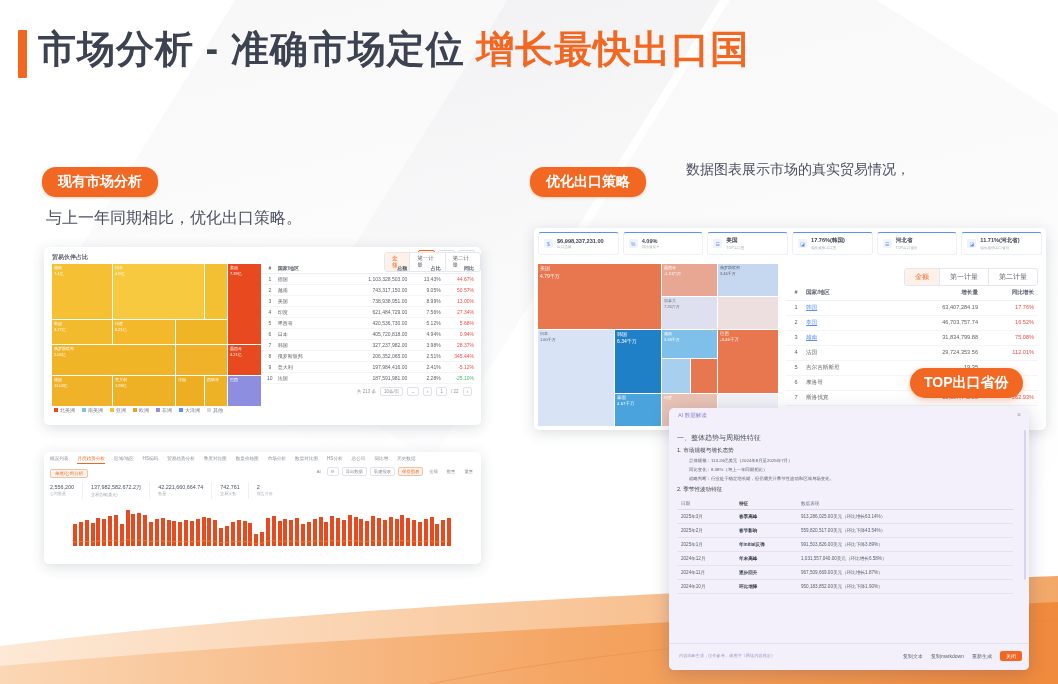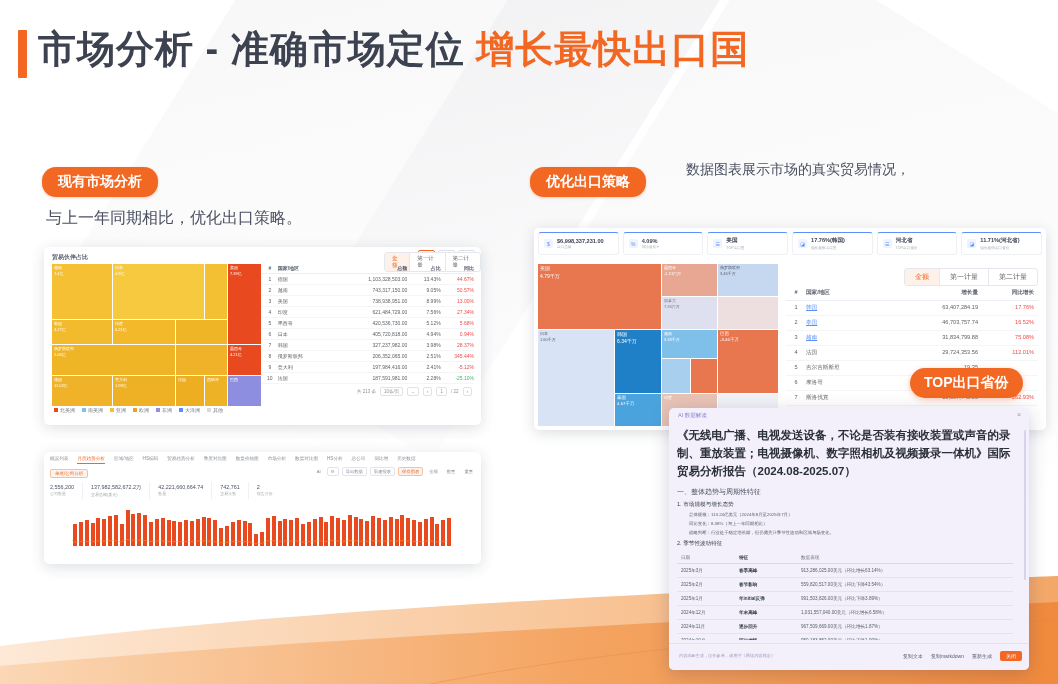--- a/index.html
+++ b/index.html
@@ -618,21 +618,20 @@
 </div>
 
 <div class="ai-badge">TOP出口省份</div>
 
 <div class="dlg">
   <div class="dlg-head">
     <div class="t">AI 数据解读</div>
     <div class="dlg-close">×</div>
   </div>
   <div class="dlg-body">
-    <div class="rpt-title">《无线电广播、电视发送设备，不论是否装有接收装置或声音的录制、重放装置；电视摄像机、数字照相机及视频摄录一体机》国际贸易分析报告（2024.08-2025.07）</div>
     <div class="rpt-h1">一、整体趋势与周期性特征</div>
     <div class="rpt-h2">1. 市场规模与增长态势</div>
     <div class="rpt-li">总体规模：113.24亿美元（2024年8月至2025年7月）</div>
     <div class="rpt-li">同比变化：8.38%（与上一年同期相比）</div>
     <div class="rpt-li">战略判断：行业处于稳定增长期，但仍需关注季节性波动和区域与场变化。</div>
     <div class="rpt-h2">2. 季节性波动特征</div>
     <div class="rtbl">
       <div class="h">
         <div class="rc1">日期</div>
         <div class="rc2">特征</div>

